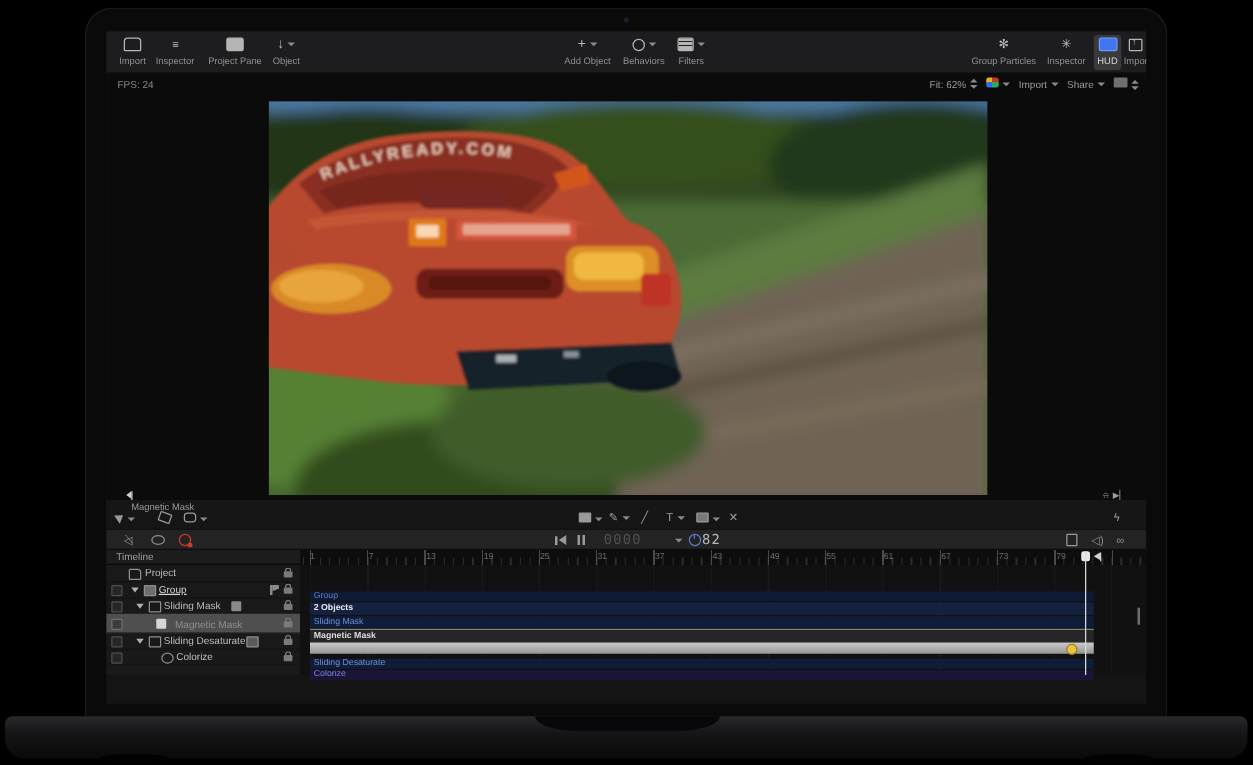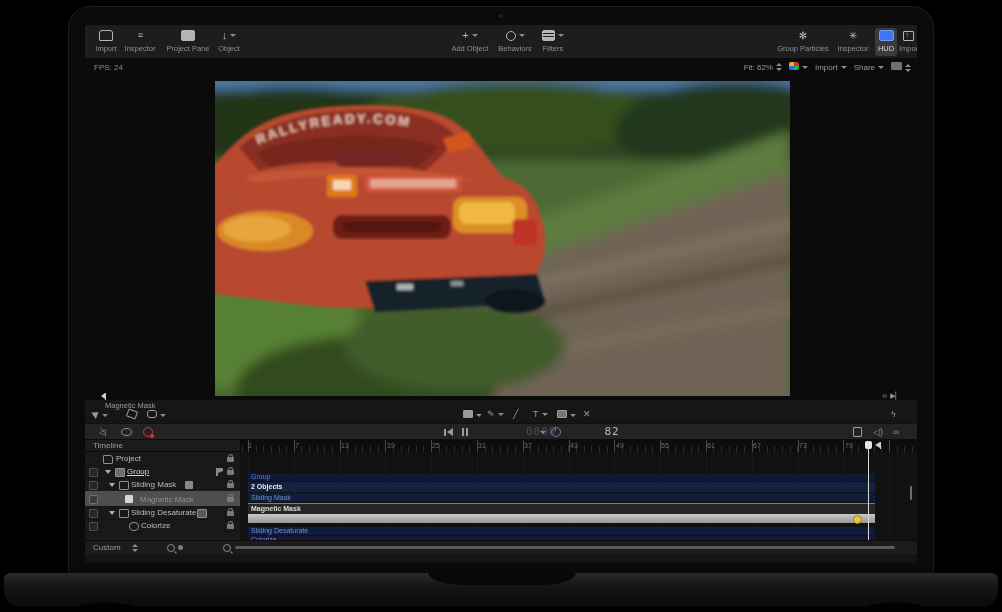--- a/index.html
+++ b/index.html
@@ -53,21 +53,21 @@
   .sq{width:8px;height:6px;border:1px solid #9a9a9a;border-radius:1px;}
   
   #transport{left:0;top:398px;width:832px;height:17px;background:#232324;
     border-top:1px solid #101010;border-bottom:1px solid #0c0c0c;box-sizing:border-box;}
   .tico{position:absolute;top:3px;height:10px;display:flex;align-items:center;color:#8d8d8d;font-size:9px;}
   .ring{width:8px;height:8px;border:1.5px solid #8d8d8d;border-radius:50%;}
   .rec{width:8px;height:8px;border:1.5px solid #c93a31;border-radius:50%;position:relative;}
   .rec::after{content:"";position:absolute;right:-2px;bottom:-2px;width:4px;height:4px;border-radius:50%;background:#c93a31;}
   .pbar{display:inline-block;width:2px;height:8px;background:#9a9a9a;margin:0 1px;}
   #timecode{font-family:"DejaVu Sans Mono","Liberation Mono",monospace;font-size:11px;letter-spacing:1px;}
-  #timecode .dim{color:#4f4f52;margin-left:43px;} #timecode .lit{color:#b9b9bc;padding-left:48px;}
+  #timecode .dim{color:#4f4f52;} #timecode .lit{color:#b9b9bc;padding-left:48px;}
   
   #tl-header{left:0;top:415px;width:832px;height:11px;background:#1c1c1d;border-bottom:1px solid #0a0a0a;}
   #tl-title{position:absolute;left:8px;top:1px;font-size:8px;color:#9d9d9d;}
   .hdr-ico{position:absolute;top:2px;color:#8a8a8a;font-size:8px;line-height:8px;}
   .checker{width:9px;height:7px;background:
     linear-gradient(45deg,#8a8a8a 25%,transparent 25%,transparent 75%,#8a8a8a 75%),
     linear-gradient(45deg,#8a8a8a 25%,#3a3a3a 25%,#3a3a3a 75%,#8a8a8a 75%);
     background-size:4px 4px;background-position:0 0,2px 2px;}
   #layerlist{left:0;top:427px;width:155px;height:88px;background:#191919;border-right:1px solid #000;}
   .lrow{position:absolute;left:0;width:155px;height:13px;border-bottom:1px solid #141414;}
@@ -415,31 +415,20 @@
       <div class="bar" style="top:84px;height:8px;background:#1a1537">
         <div class="bl" style="color:#7b86d8">Colorize</div>
       </div>
     </div>
 
     <div id="ph-handle" class="abs"></div>
     <div id="playhead" class="abs"></div>
     <div id="endmark" class="abs"></div>
     <div id="vscroll" class="abs"></div>
 
-    <div id="tl-footer" class="abs">
-      <span class="abs" style="left:8px;top:2px;font-size:8px;color:#9d9d9d">Custom</span>
-      <span class="stepper abs" style="left:44px;top:3px">
-          <i class="up"></i>
-          <i class="dn"></i>
-        </span>
-      <span class="mag" style="left:82px"></span>
-      <span id="zoomdot"></span>
-      <span class="mag" style="left:138px"></span>
-      <span id="hscroll"></span>
-    </div>
 
   </div>
 
   <div id="base" class="abs"></div>
   <div id="base-notch" class="abs"></div>
   <div class="foot abs" style="left:80px"></div>
   <div class="foot abs" style="left:868px"></div>
 </div>
 
 </body></html>

